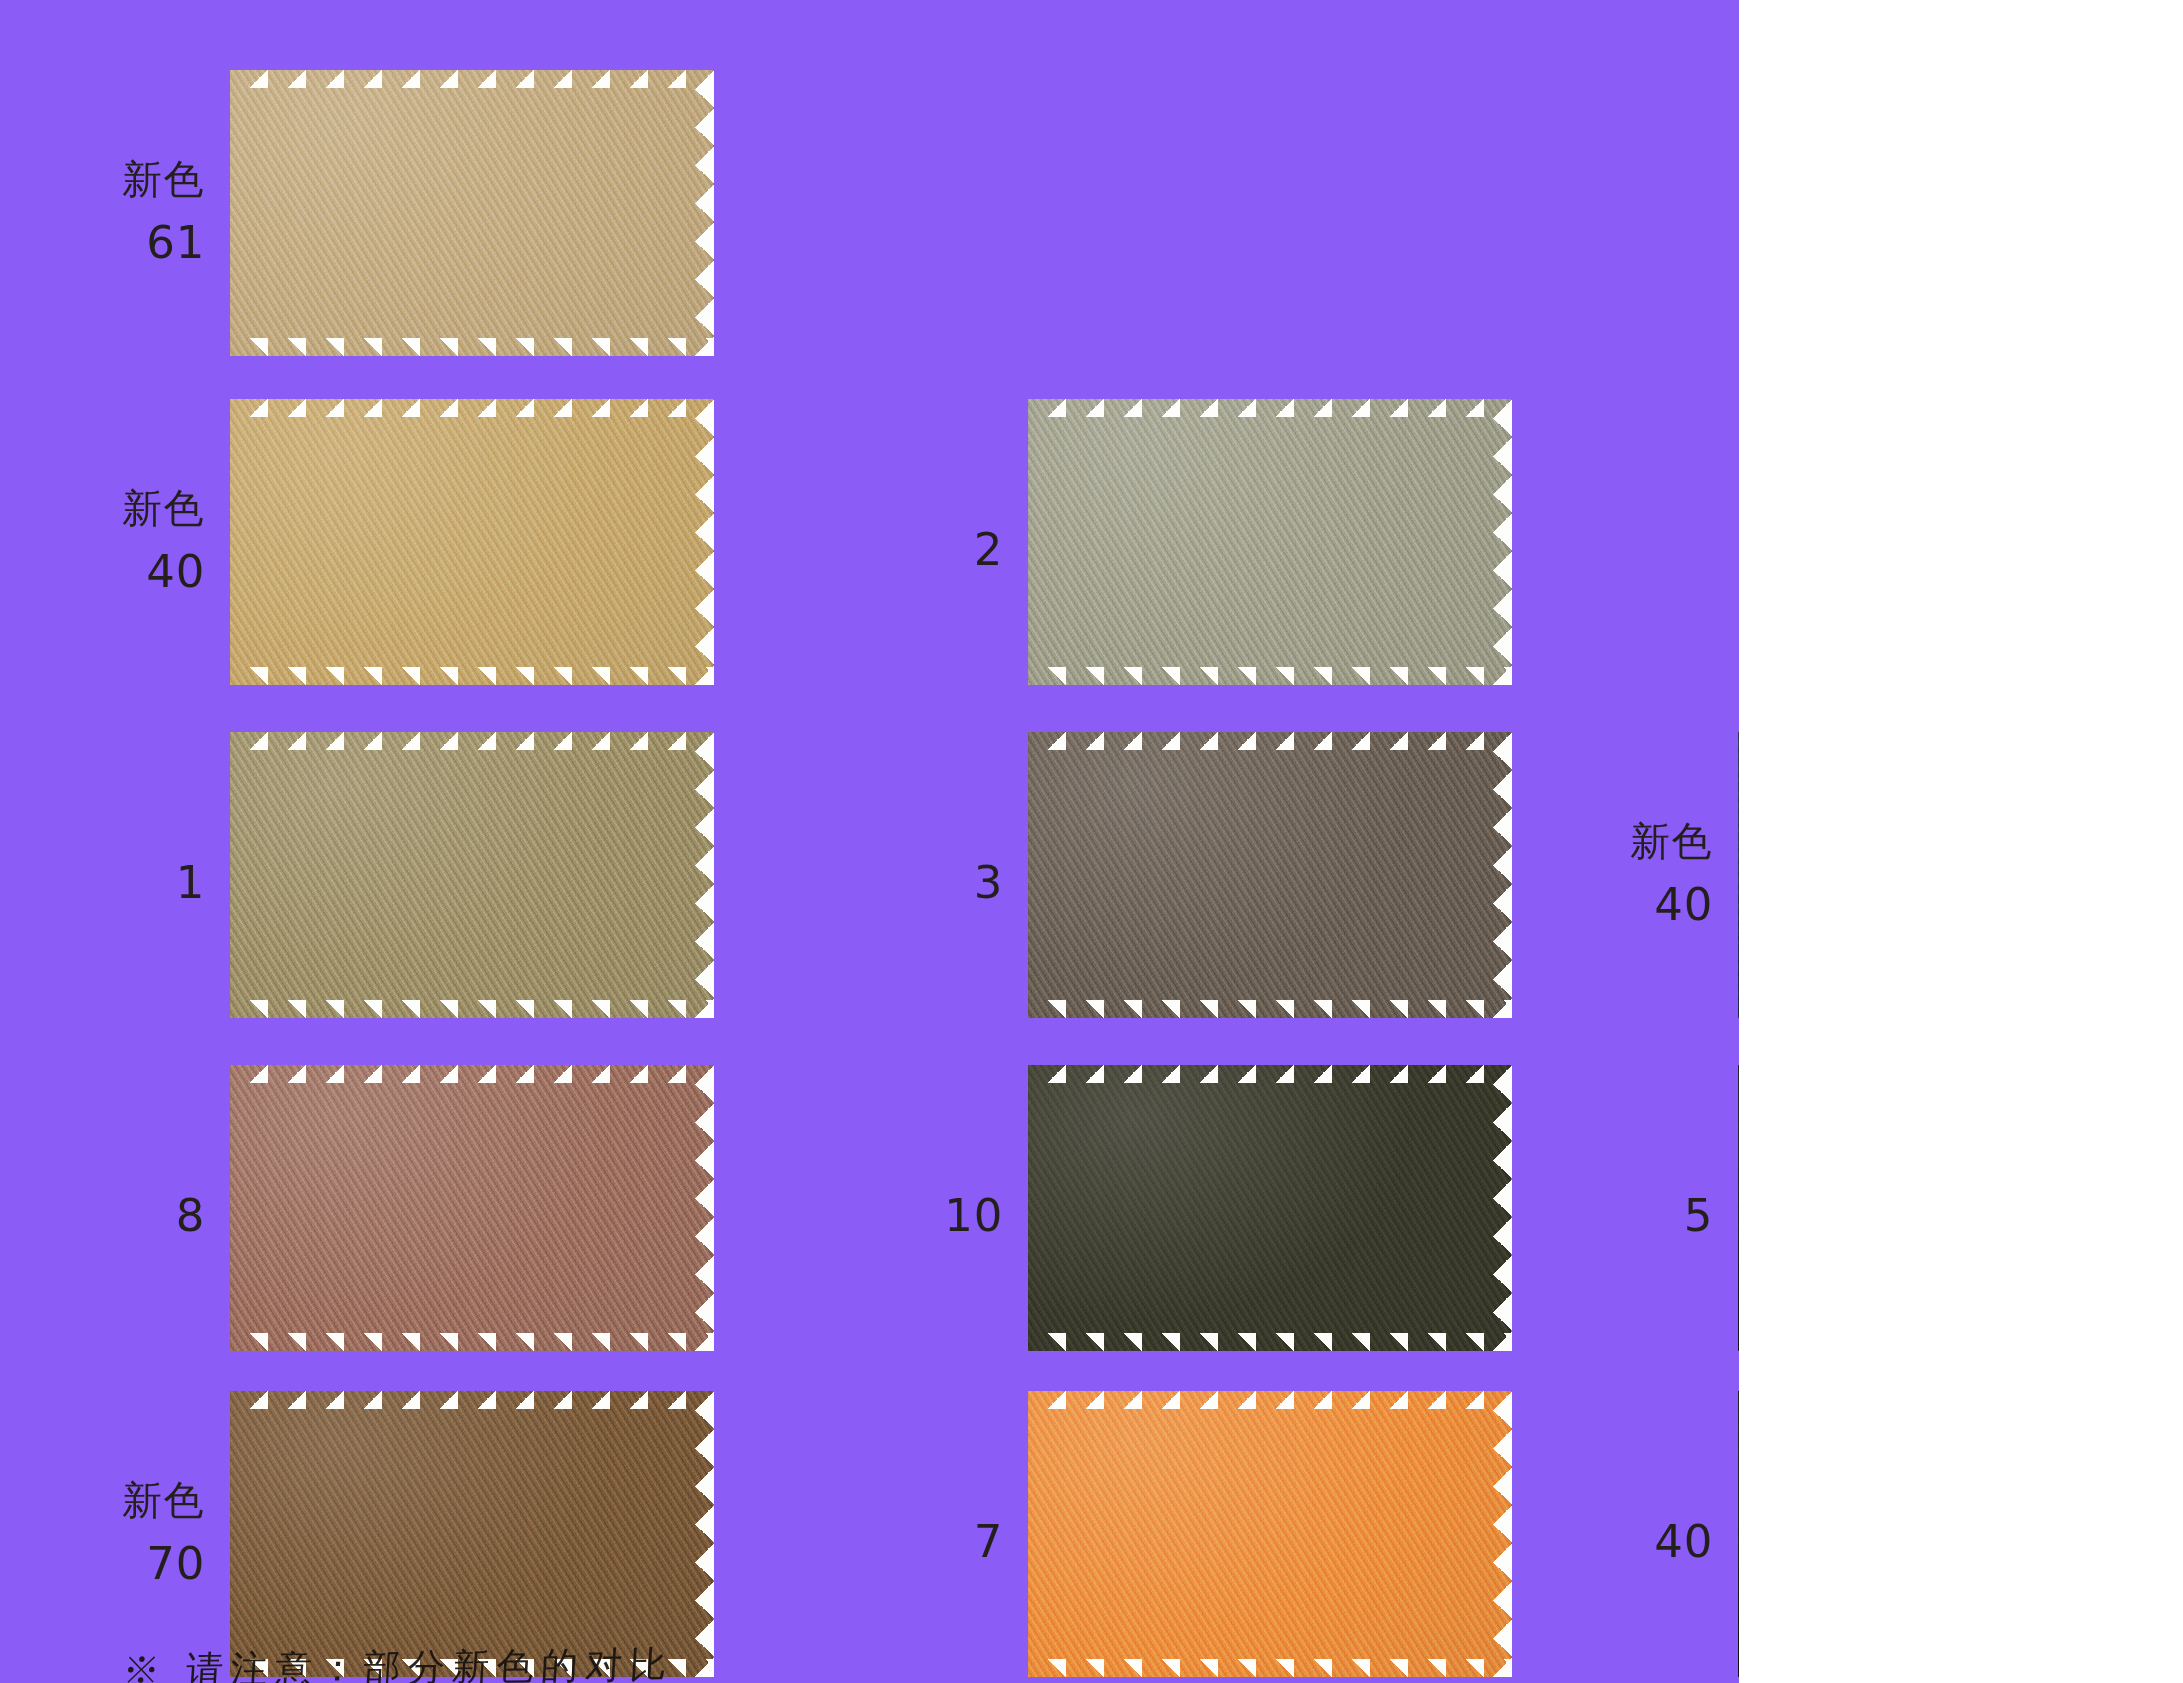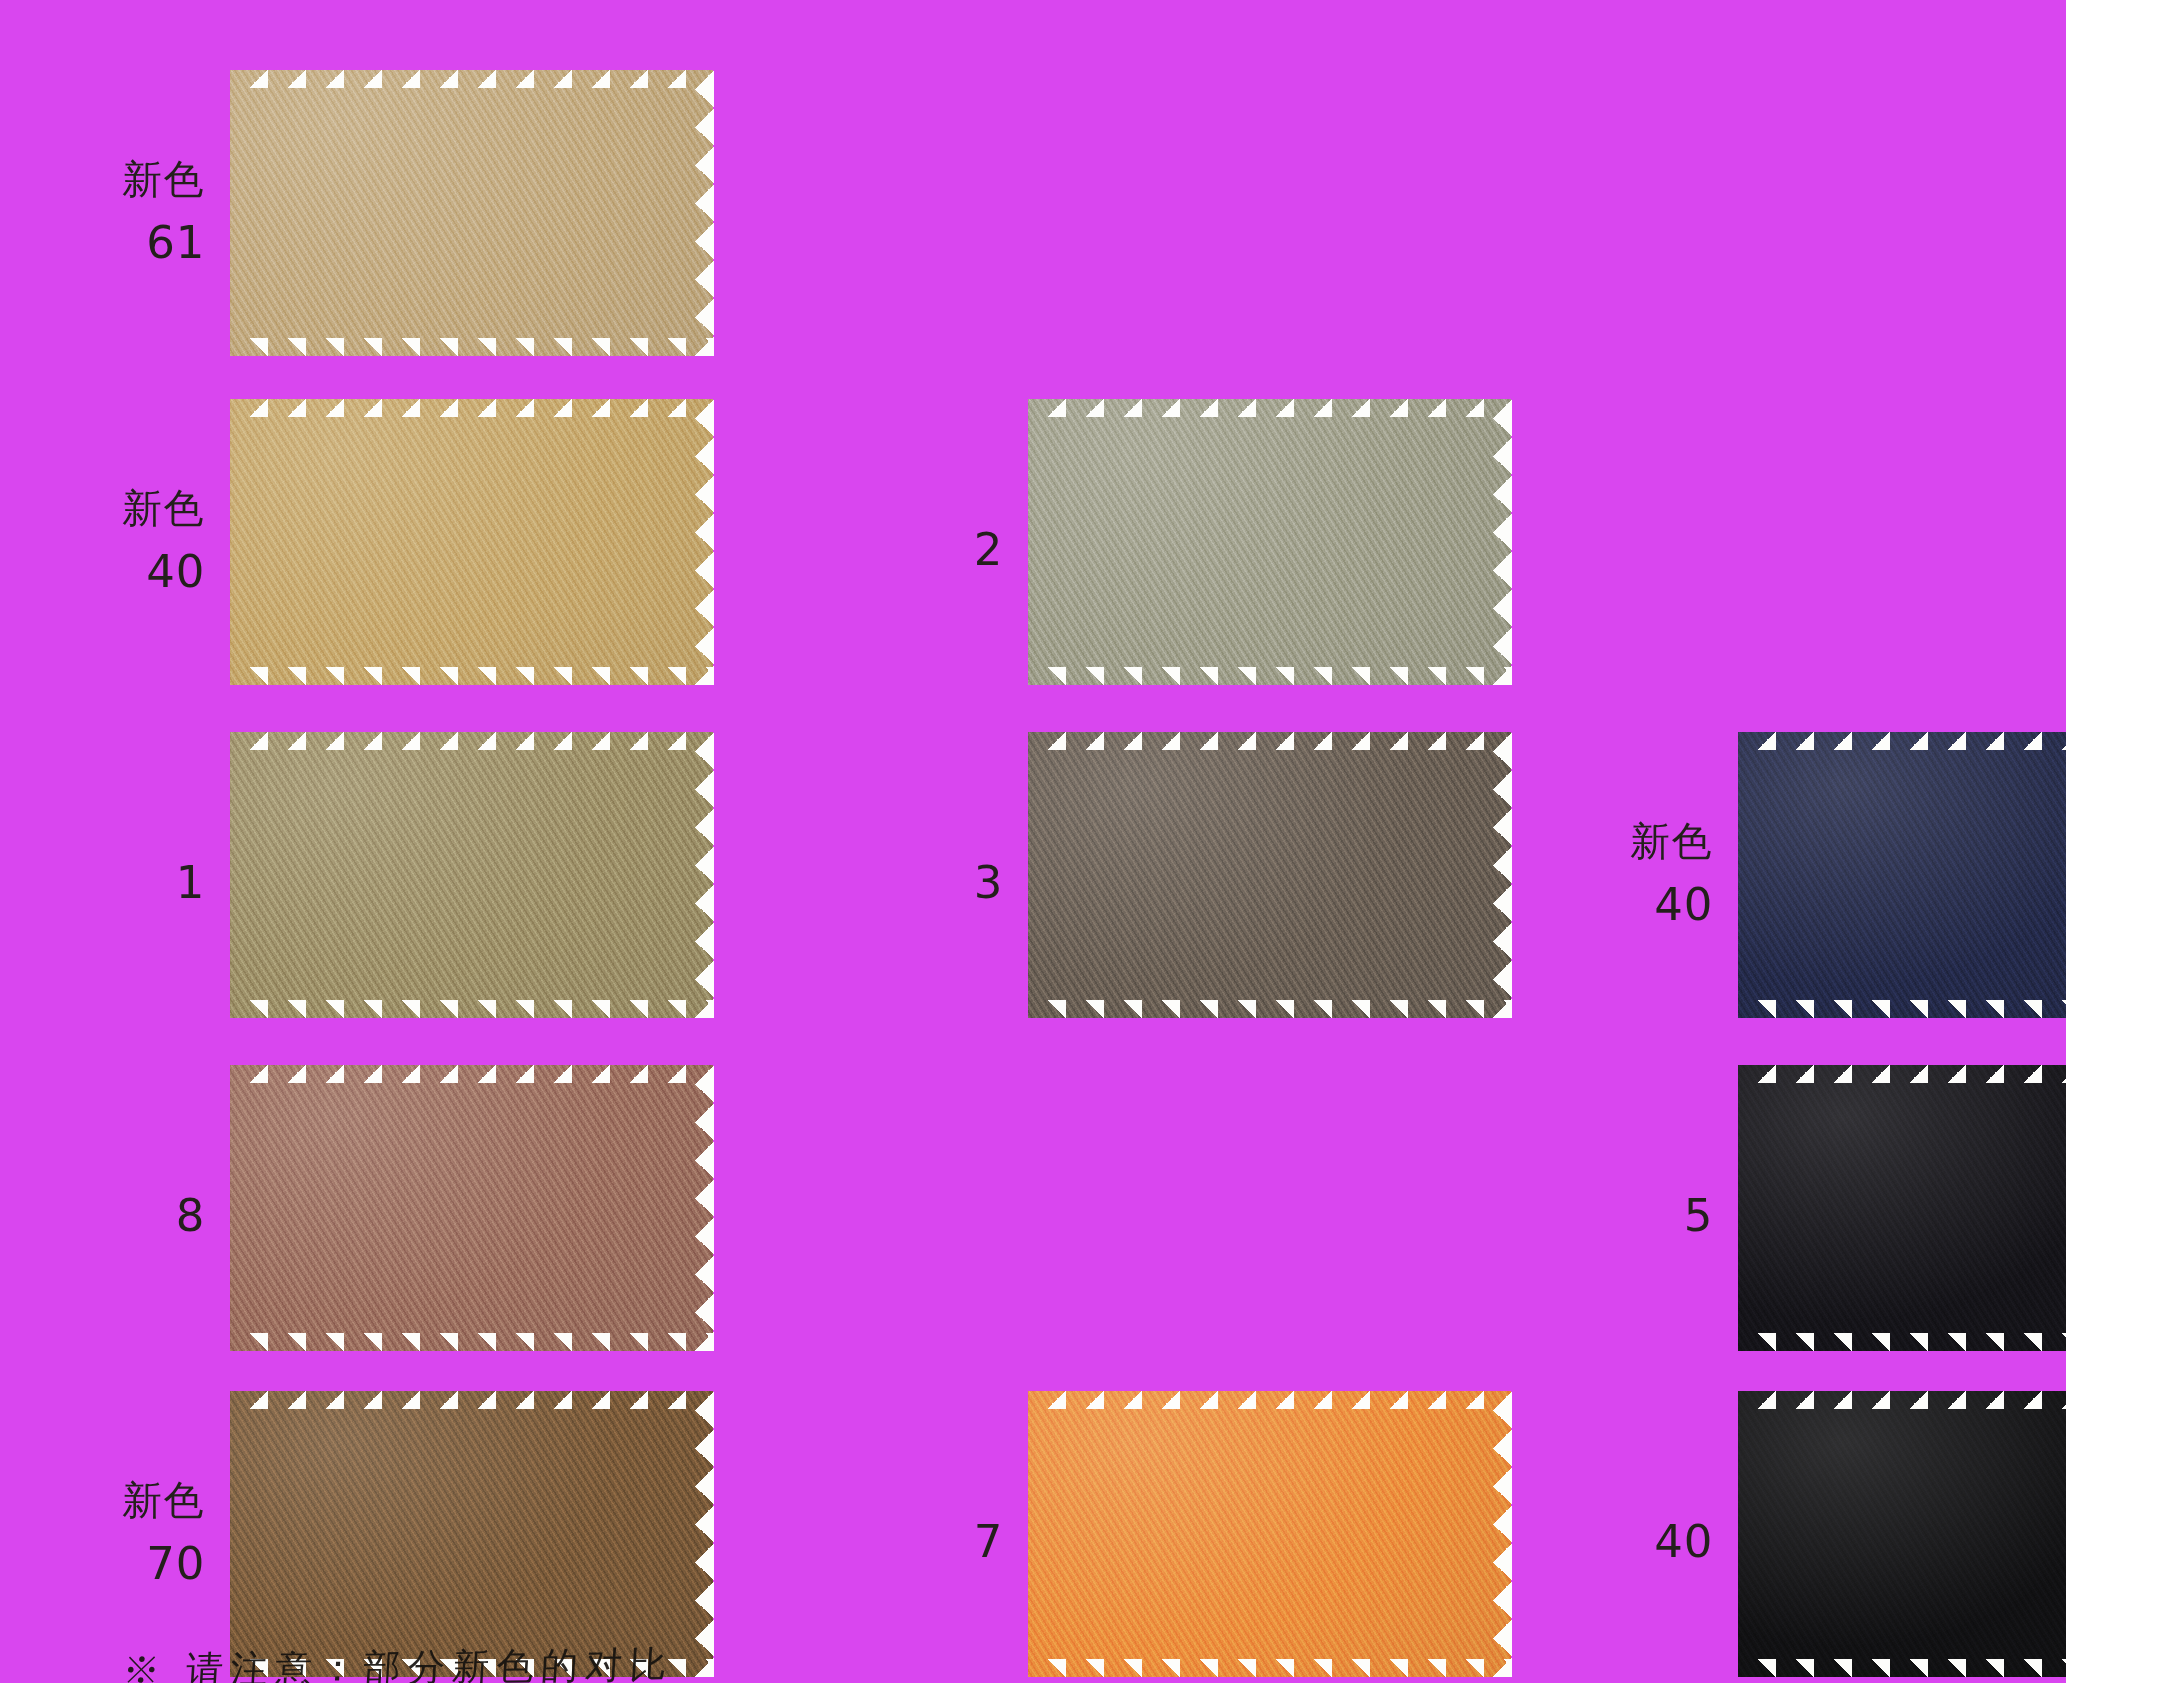--- a/index.html
+++ b/index.html
@@ -7,23 +7,23 @@
     margin: 0;
     padding: 0;
     background: #ffffff;
   }
   body {
     font-family: "DejaVu Sans", "Liberation Sans", sans-serif;
   }
 
   #card {
     position: relative;
-    width: 2066px;
+    width: 1739px;
     height: 1683px;
-    background: #d946ef;
+    background: #8b5cf6;
     overflow: hidden;
   }
 
   
   .grid {
     position: absolute;
     left: 0;
     top: 0;
     width: 2183px;
     height: 1683px;
@@ -245,20 +245,35 @@
           <div class="swatch" style="background: rgb(157, 112, 96);">
             <div class="weave"></div>
             <div class="shade"></div>
           </div>
           <div class="pink-edge pink-top" style="background: repeating-conic-gradient(from 45deg at 50% 100%, rgb(253, 253, 251) 0deg, rgb(253, 253, 251) 90deg, transparent 90deg, transparent 360deg) 0% 0% / 38px 19px; height: 19px;"></div>
           <div class="pink-edge pink-bottom" style="background: repeating-conic-gradient(from 45deg at 50% 0%, rgb(253, 253, 251) 0deg, rgb(253, 253, 251) 90deg, transparent 90deg, transparent 360deg) 0% 0% / 38px 19px; height: 19px;"></div>
           <div class="pink-edge pink-left" style="background: repeating-conic-gradient(from 45deg at 100% 50%, rgb(253, 253, 251) 0deg, rgb(253, 253, 251) 90deg, transparent 90deg, transparent 360deg) 0% 0% / 19px 38px; width: 19px;"></div>
           <div class="pink-edge pink-right" style="background: repeating-conic-gradient(from 45deg at 0% 50%, rgb(253, 253, 251) 0deg, rgb(253, 253, 251) 90deg, transparent 90deg, transparent 360deg) 0% 0% / 19px 38px; width: 19px;"></div>
         </div>
       </div>
+      <div class="cell" style="left: 820px; top: 1065px;">
+        <div class="label numonly">
+          <span class="num">10</span>
+        </div>
+        <div class="swatch-wrap" title="dark olive">
+          <div class="swatch" style="background: rgb(58, 58, 44);">
+            <div class="weave"></div>
+            <div class="shade"></div>
+          </div>
+          <div class="pink-edge pink-top" style="background: repeating-conic-gradient(from 45deg at 50% 100%, rgb(253, 253, 251) 0deg, rgb(253, 253, 251) 90deg, transparent 90deg, transparent 360deg) 0% 0% / 38px 19px; height: 19px;"></div>
+          <div class="pink-edge pink-bottom" style="background: repeating-conic-gradient(from 45deg at 50% 0%, rgb(253, 253, 251) 0deg, rgb(253, 253, 251) 90deg, transparent 90deg, transparent 360deg) 0% 0% / 38px 19px; height: 19px;"></div>
+          <div class="pink-edge pink-left" style="background: repeating-conic-gradient(from 45deg at 100% 50%, rgb(253, 253, 251) 0deg, rgb(253, 253, 251) 90deg, transparent 90deg, transparent 360deg) 0% 0% / 19px 38px; width: 19px;"></div>
+          <div class="pink-edge pink-right" style="background: repeating-conic-gradient(from 45deg at 0% 50%, rgb(253, 253, 251) 0deg, rgb(253, 253, 251) 90deg, transparent 90deg, transparent 360deg) 0% 0% / 19px 38px; width: 19px;"></div>
+        </div>
+      </div>
       <div class="cell" style="left: 1530px; top: 1065px;">
         <div class="label numonly">
           <span class="num">5</span>
         </div>
         <div class="swatch-wrap" title="near black">
           <div class="swatch" style="background: rgb(21, 20, 25);">
             <div class="weave"></div>
             <div class="shade"></div>
           </div>
           <div class="pink-edge pink-top" style="background: repeating-conic-gradient(from 45deg at 50% 100%, rgb(253, 253, 251) 0deg, rgb(253, 253, 251) 90deg, transparent 90deg, transparent 360deg) 0% 0% / 38px 19px; height: 19px;"></div>

